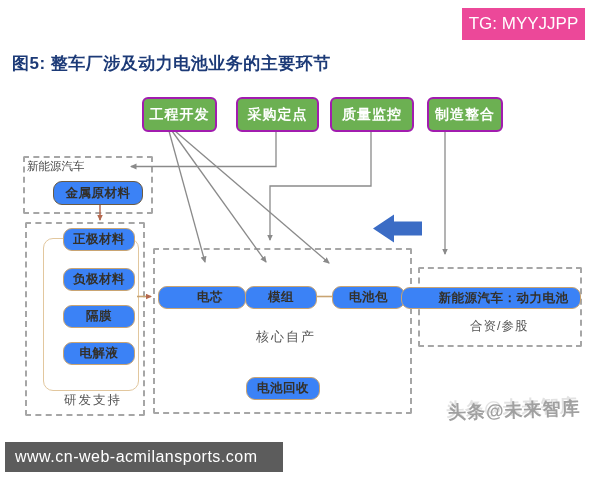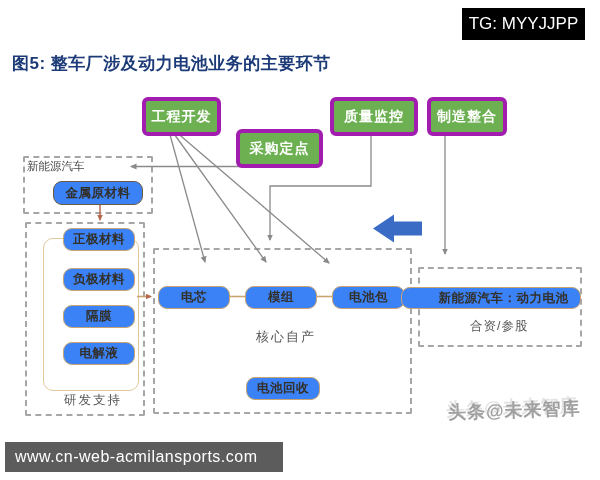--- a/index.html
+++ b/index.html
@@ -4,30 +4,30 @@
 <style>
   html,body{margin:0;padding:0;background:#ffffff;}
   .stage{
     position:relative;width:600px;height:480px;background:#ffffff;overflow:hidden;
     font-family:"Liberation Sans","DejaVu Sans",sans-serif;
     -webkit-font-smoothing:antialiased;
   }
   .abs{position:absolute;}
   
   .tg-badge{
-    left:462px;top:8px;width:123px;height:32px;background:#000000;color:#fff;
+    left:462px;top:8px;width:123px;height:32px;background:#ec4899;color:#fff;
     display:flex;align-items:center;justify-content:center;font-size:17px;z-index:3;
   }
   .fig-title{
     left:12px;top:52px;width:470px;color:#1c3a77;font-size:17px;font-weight:bold;
     letter-spacing:0.5px;z-index:3;
   }
   
   .gbox{
-    top:97px;height:31px;background:#6cb052;border:4px solid #a21caf;border-radius:6px;
+    top:97px;height:31px;background:#6cb052;border:2px solid #a21caf;border-radius:6px;
     color:#ffffff;font-size:14px;font-weight:bold;display:flex;align-items:center;
     justify-content:center;z-index:2;letter-spacing:1px;
   }
   
   .dashed{border:2px dashed #a6a6a6;border-radius:2px;background:transparent;z-index:0;}
   
   .tbox{
     background:#3b82f6;border:1.5px solid #c9a472;border-radius:9px;color:#33302a;
     font-size:12.5px;font-weight:bold;display:flex;align-items:center;justify-content:center;
     z-index:2;letter-spacing:0.5px;
@@ -56,38 +56,38 @@
 </style>
 </head>
 <body>
 
 <div class="stage">
 
   <div class="abs tg-badge">TG: MYYJJPP</div>
   <div class="abs fig-title">图5: 整车厂涉及动力电池业务的主要环节</div>
 
   <div class="abs gbox" style="left:142px;width:71px;">工程开发</div>
-  <div class="abs gbox" style="left:236px;width:79px;margin-top:32px;">采购定点</div>
+  <div class="abs gbox" style="left:236px;width:79px;">采购定点</div>
   <div class="abs gbox" style="left:427px;width:72px;">制造整合</div>
   <div class="abs gbox" style="left:330px;width:80px;">质量监控</div>
 
   <div class="abs dashed" style="left:23px;top:156px;width:126px;height:54px;"></div>
   <div class="abs small-label" style="left:27px;top:159px;">新能源汽车</div>
   <div class="abs tbox dark-border" style="left:53px;top:181px;width:88px;height:22px;">金属原材料</div>
 
   <div class="abs dashed" style="left:25px;top:222px;width:116px;height:190px;"></div>
   <div class="abs bracket"></div>
   <div class="abs tbox" style="left:63px;top:228px;width:70px;height:21px;">正极材料</div>
   <div class="abs tbox" style="left:63px;top:268px;width:70px;height:21px;">负极材料</div>
   <div class="abs tbox" style="left:63px;top:305px;width:70px;height:21px;font-family:Liberation Serif, serif;">隔膜</div>
   <div class="abs tbox" style="left:63px;top:342px;width:70px;height:21px;">电解液</div>
   <div class="abs mid-label" style="left:64px;top:392px;font-size:12.5px;">研发支持</div>
 
   <div class="abs dashed" style="left:153px;top:248px;width:255px;height:162px;"></div>
-  <div class="abs tbox" style="left:158px;top:286px;width:70px;height:21px;">电芯</div>
+  <div class="abs tbox" style="left:158px;top:286px;width:70px;height:21px;padding-left:16px;">电芯</div>
   <div class="abs tbox" style="left:245px;top:286px;width:70px;height:21px;">模组</div>
   <div class="abs tbox" style="left:332px;top:286px;width:71px;height:21px;">电池包</div>
   <div class="abs mid-label" style="left:256px;top:328px;">核心自产</div>
   <div class="abs tbox" style="left:246px;top:377px;width:72px;height:21px;">电池回收</div>
 
   <div class="abs dashed" style="left:418px;top:267px;width:160px;height:76px;"></div>
   <div class="abs tbox" style="left:401px;top:287px;width:153px;height:20px;padding-left:25px;">新能源汽车：动力电池</div>
   <div class="abs mid-label" style="left:470px;top:318px;font-size:12.5px;letter-spacing:1px;">合资/参股</div>
 
   <svg class="abs overlay" viewBox="0 0 600 480" xmlns="http://www.w3.org/2000/svg">

